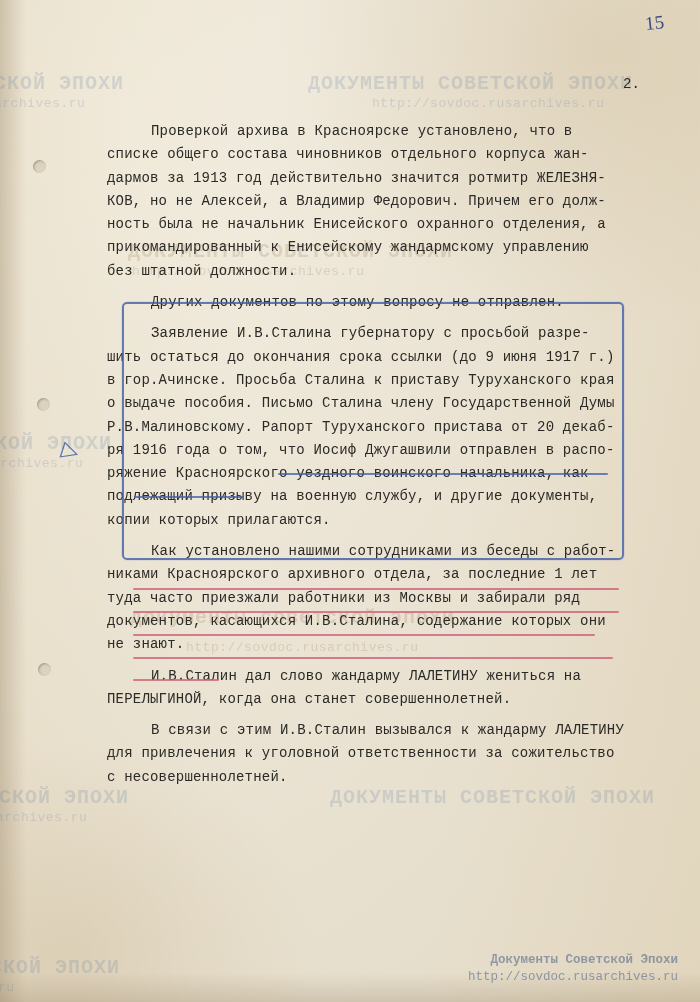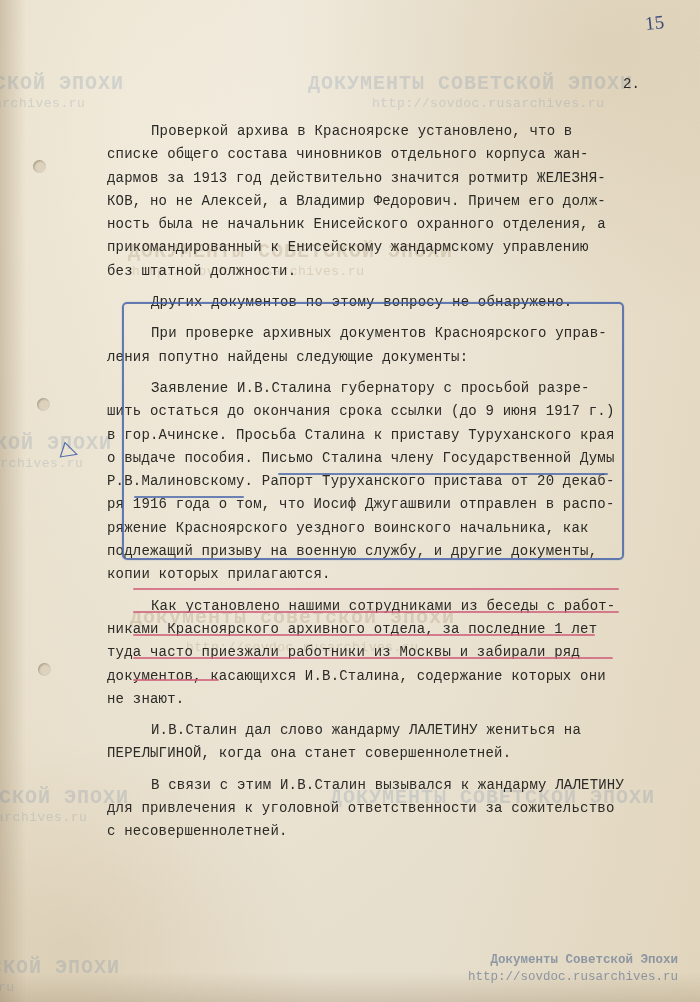--- a/index.html
+++ b/index.html
@@ -197,23 +197,21 @@
   <div id="page-num-typed">2.</div>
 
   <div id="typed">
     <p class="para"><span class="indent"></span><span>Проверкой архива в Красноярске установлено, что в
 списке общего состава чиновников отдельного корпуса жан-
 дармов за 1913 год действительно значится ротмитр ЖЕЛЕЗНЯ-
 КОВ, но не Алексей, а Владимир Федорович. Причем его долж-
 ность была не начальник Енисейского охранного отделения, а
 прикомандированный к Енисейскому жандармскому управлению
 без штатной должности.</span></p>
-    <p class="para"><span class="indent"></span><span>Других документов по этому вопросу не обнаружено.</span></p>
-    <p class="para"><span class="indent"></span><span>При проверке архивных документов Красноярского управ-
-ления попутно найдены следующие документы:</span></p>
+    <p class="para"><span class="indent"></span><span>Других документов по этому вопросу не отправлен.</span></p>
     <p class="para"><span class="indent"></span><span>Заявление И.В.Сталина губернатору с просьбой разре-
 шить остаться до окончания срока ссылки (до 9 июня 1917 г.)
 в гор.Ачинске. Просьба Сталина к приставу Туруханского края
 о выдаче пособия. Письмо Сталина члену Государственной Думы
 Р.В.Малиновскому. Рапорт Туруханского пристава от 20 декаб-
 ря 1916 года о том, что Иосиф Джугашвили отправлен в распо-
 ряжение Красноярского уездного воинского начальника, как
 подлежащий призыву на военную службу, и другие документы,
 копии которых прилагаются.</span></p>
     <p class="para"><span class="indent"></span><span>Как установлено нашими сотрудниками из беседы с работ-

